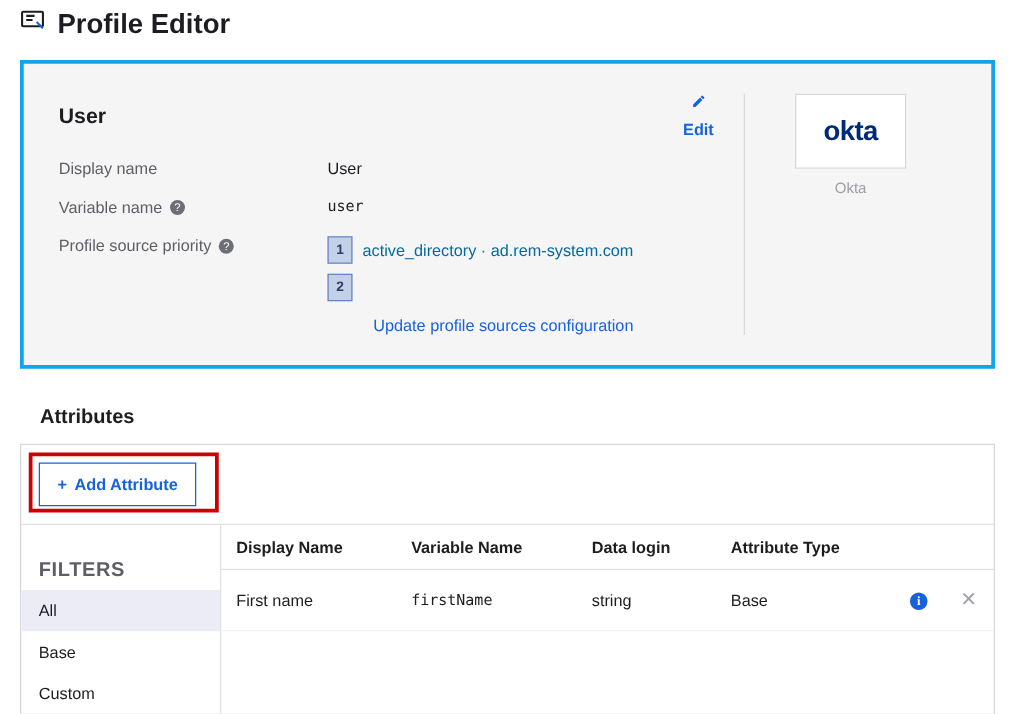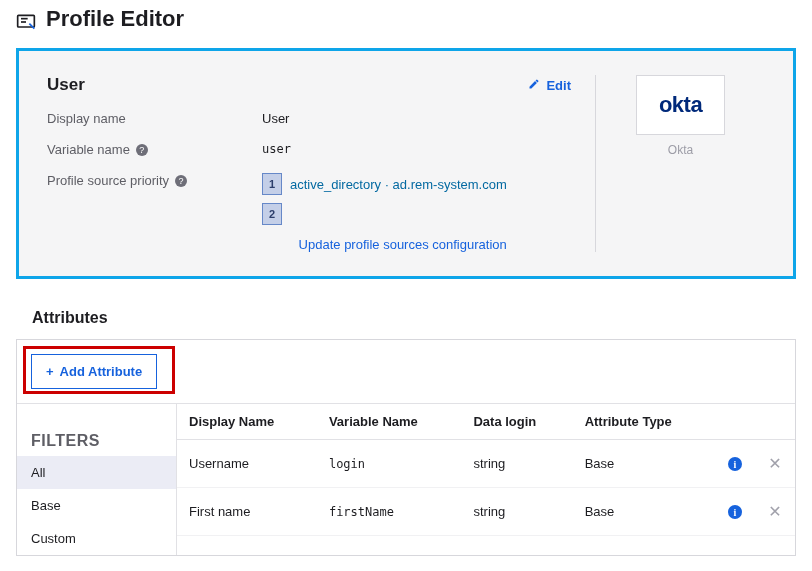--- a/index.html
+++ b/index.html
@@ -1,25 +1,25 @@
 <!DOCTYPE html>
 <html><head>
 <meta charset="utf-8">
 <style>
 * { box-sizing: border-box; margin: 0; padding: 0; }
 body { font-family: -apple-system, BlinkMacSystemFont, "Segoe UI", Helvetica, Arial, sans-serif; background: #fff; color: #1d1d21; width: 812px; }
-.header-row { display: flex; align-items: flex-end; padding: 6px 16px 16px 16px; gap: 10px; }
+.header-row { display: flex; align-items: flex-start; padding: 6px 16px 16px 16px; gap: 10px; }
 .header-row h1 { font-size: 22px; font-weight: 600; color: #1d1d21; }
 .title-icon { width: 20px; height: 20px; }
 .card { margin: 0 16px; border: 3px solid #0ea5e9; background: #f5f5f6; padding: 24px 28px; display: flex; gap: 24px; }
 .card-left { flex: 1; }
 .card-right { border-left: 1px solid #d7d7dc; min-width: 170px; text-align: center; }
 .user-head { display: flex; justify-content: space-between; align-items: center; margin-bottom: 14px; }
 .user-head h2 { font-size: 17px; font-weight: 600; }
-.edit-link { color: #1662dd; font-size: 13px; font-weight: 600; display: flex; align-items: center; gap: 6px; cursor: pointer; }
+.edit-link { color: #1662dd; font-size: 13px; font-weight: 600; display: flex; align-items: center; gap: 6px; cursor: pointer; flex-direction: column; }
 .kv-row { display: flex; font-size: 13px; color: #5e5e65; margin-top: 16px; align-items: flex-start; }
 .kv-label { width: 215px; display: flex; align-items: center; gap: 6px; }
 .kv-value { color: #1d1d21; }
 .mono { font-family: Consolas, Monaco, monospace; font-size: 12px; }
 .help-dot { width: 12px; height: 12px; border-radius: 50%; background: #6e6e78; color: #fff; font-size: 9px; display: inline-flex; align-items: center; justify-content: center; }
 .priority-list { display: flex; flex-direction: column; gap: 8px; }
 .prio-row { display: flex; align-items: center; gap: 8px; font-size: 13px; }
 .num-box { width: 20px; height: 22px; border: 1px solid #6688c8; background: #c4cfe8; color: #2c3e6b; display: inline-flex; align-items: center; justify-content: center; font-size: 11px; font-weight: 600; }
 .link { color: #0369a1; cursor: pointer; }
 .link-sm { color: #1662dd; font-size: 13px; cursor: pointer; margin-top: 4px; text-align: right; }
@@ -136,28 +136,20 @@
             <th>Display Name</th>
             <th>Variable Name</th>
             <th>Data login</th>
             <th>Attribute Type</th>
             <th class="icon-cell"></th>
             <th class="icon-cell"></th>
           </tr>
         </thead>
         <tbody>
           <tr>
-            <td>Username</td>
-            <td class="mono">login</td>
-            <td>string</td>
-            <td>Base</td>
-            <td class="icon-cell"><span class="info-dot">i</span></td>
-            <td class="icon-cell"><span class="x-btn">✕</span></td>
-          </tr>
-          <tr>
             <td>First name</td>
             <td class="mono">firstName</td>
             <td>string</td>
             <td>Base</td>
             <td class="icon-cell"><span class="info-dot">i</span></td>
             <td class="icon-cell"><span class="x-btn">✕</span></td>
           </tr>
         </tbody>
       </table>
     </div>

